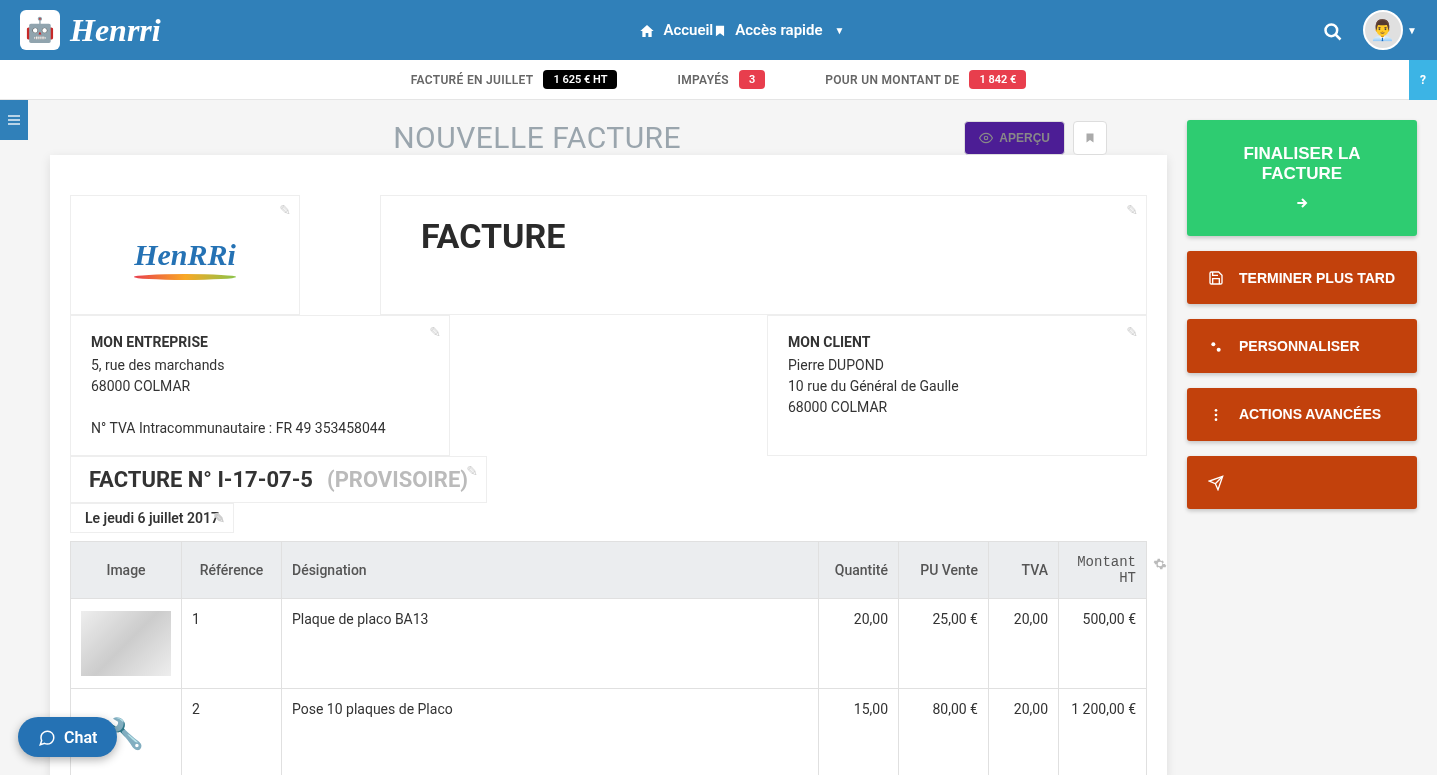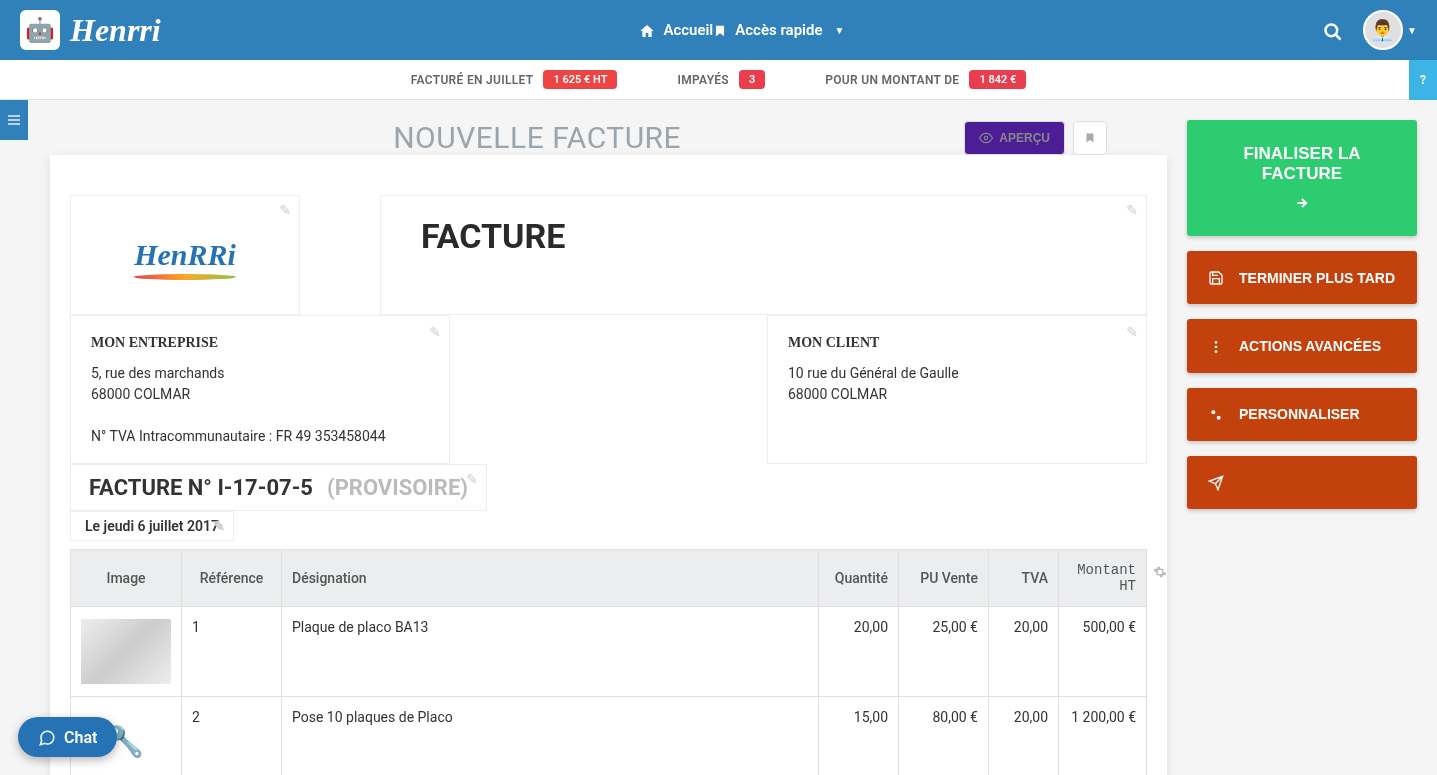--- a/index.html
+++ b/index.html
@@ -15,21 +15,21 @@
     .navbar-right { display: flex; align-items: center; gap: 20px; }
     .search-ico { font-size: 20px; cursor: pointer; }
     .avatar { width: 40px; height: 40px; border-radius: 50%; background: #e0e0e0; border: 2px solid #fff; display: flex; align-items: center; justify-content: center; font-size: 20px; }
     .caret { font-size: 10px; margin-left: 4px; }
 
     
     .stats-bar { background: #fff; height: 40px; display: flex; align-items: center; justify-content: center; gap: 60px; font-size: 12px; color: #666; border-bottom: 1px solid #e5e5e5; position: relative; }
     .stat-group { display: flex; align-items: center; gap: 10px; }
     .stat-label { font-weight: 600; letter-spacing: 0.3px; }
     .badge { padding: 3px 10px; border-radius: 4px; color: #fff; font-weight: 600; font-size: 11px; }
-    .badge-blue { background: #ef4444; }
+    .badge-blue { background: #000000; }
     .badge-red { background: #e83e4d; }
     .help-btn { position: absolute; right: 0; top: 0; width: 28px; height: 40px; background: #3cb4e5; color: #fff; display: flex; align-items: center; justify-content: center; font-weight: bold; cursor: pointer; }
 
     
     .left-toggle { position: absolute; left: 0; top: 100px; width: 28px; height: 40px; background: #3080b9; color: #fff; display: flex; align-items: center; justify-content: center; cursor: pointer; }
 
     
     .main { display: flex; padding: 20px 20px 20px 50px; gap: 20px; }
     .content { flex: 1; max-width: 1120px; }
     .sidebar-right { width: 230px; flex-shrink: 0; }
@@ -49,21 +49,21 @@
     .edit-corner { position: absolute; top: 6px; right: 8px; color: #ccc; cursor: pointer; font-size: 14px; }
     .company-logo { font-family: 'Comic Sans MS', cursive; font-size: 30px; font-weight: bold; font-style: italic; color: #2572b4; position: relative; }
     .logo-underline { position: absolute; bottom: -8px; left: 0; right: 0; height: 6px; border-radius: 50%; background: linear-gradient(90deg, #e83e4d, #f9a825, #8bc34a); }
     .doc-title-box { border: 1px solid #eee; flex: 1; padding: 20px 40px; position: relative; }
     .doc-title { font-size: 34px; font-weight: 700; color: #2a2a2a; }
 
     .addr-row { display: flex; gap: 120px; margin-top: 0px; }
     .addr-box { border: 1px solid #eee; padding: 16px 20px; position: relative; font-size: 14px; line-height: 1.5; }
     .addr-box.company { width: 380px; }
     .addr-box.client { width: 380px; margin-left: auto; }
-    .addr-title { font-weight: 700; margin-bottom: 10px; font-family: Liberation Serif, serif; }
+    .addr-title { font-weight: 700; margin-bottom: 2px; }
 
     .invoice-num-box { border: 1px solid #eee; padding: 10px 18px; position: relative; display: flex; align-items: center; gap: 14px; margin-top: 0px; width: fit-content; }
     .invoice-num { font-size: 22px; font-weight: 700; color: #333; }
     .provisoire { font-size: 22px; font-weight: 700; color: #bbb; }
 
     .date-box { border: 1px solid #eee; padding: 6px 14px; position: relative; font-size: 14px; font-weight: 600; width: fit-content; margin-top: 0px; }
 
     
     .items-table { width: 100%; border-collapse: collapse; margin-top: 8px; position: relative; }
     .items-table thead th { background: #ebedef; padding: 12px 10px; font-size: 14px; font-weight: 500; color: #555; text-align: center; border: 1px solid #e0e0e0; }
@@ -202,20 +202,21 @@
           <span class="edit-corner">✎</span>
           <div class="addr-title">MON ENTREPRISE</div>
           <div>5, rue des marchands</div>
           <div>68000 COLMAR</div>
           <br>
           <div>N° TVA Intracommunautaire : FR 49 353458044</div>
         </div>
         <div class="addr-box client">
           <span class="edit-corner">✎</span>
           <div class="addr-title">MON CLIENT</div>
+          <div>Pierre DUPOND</div>
           <div>10 rue du Général de Gaulle</div>
           <div>68000 COLMAR</div>
         </div>
       </div>
 
       <div class="invoice-num-box">
         <span class="edit-corner">✎</span>
         <span class="invoice-num">FACTURE N° I-17-07-5</span>
         <span class="provisoire">(PROVISOIRE)</span>
       </div>
@@ -287,36 +288,36 @@
             <path d="M19 21H5a2 2 0 01-2-2V5a2 2 0 012-2h11l5 5v11a2 2 0 01-2 2z"></path>
             <polyline points="17 21 17 13 7 13 7 21"></polyline>
             <polyline points="7 3 7 8 15 8"></polyline>
           </svg>
       </span>
       <span>TERMINER PLUS TARD</span>
     </button>
     <button class="side-btn blue">
       <span class="side-btn-icon">
         <svg width="16" height="16" viewBox="0 0 24 24" fill="currentColor">
+            <circle cx="8" cy="8" r="3"></circle>
+            <circle cx="16" cy="16" r="3"></circle>
+            <path d="M8 3v2M8 11v2M3 8h2M11 8h2M16 11v2M16 19v2M11 16h2M19 16h2"></path>
+          </svg>
+      </span>
+      <span>PERSONNALISER</span>
+    </button>
+    <button class="side-btn blue">
+      <span class="side-btn-icon">
+        <svg width="16" height="16" viewBox="0 0 24 24" fill="currentColor">
             <circle cx="12" cy="5" r="2"></circle>
             <circle cx="12" cy="12" r="2"></circle>
             <circle cx="12" cy="19" r="2"></circle>
           </svg>
       </span>
       <span>ACTIONS AVANCÉES</span>
-    </button>
-    <button class="side-btn blue">
-      <span class="side-btn-icon">
-        <svg width="16" height="16" viewBox="0 0 24 24" fill="currentColor">
-            <circle cx="8" cy="8" r="3"></circle>
-            <circle cx="16" cy="16" r="3"></circle>
-            <path d="M8 3v2M8 11v2M3 8h2M11 8h2M16 11v2M16 19v2M11 16h2M19 16h2"></path>
-          </svg>
-      </span>
-      <span>PERSONNALISER</span>
     </button>
     <button class="side-btn blue">
       <span class="side-btn-icon">
         <svg width="16" height="16" viewBox="0 0 24 24" fill="none" stroke="currentColor" stroke-width="2">
             <line x1="22" y1="2" x2="11" y2="13"></line>
             <polygon points="22 2 15 22 11 13 2 9 22 2"></polygon>
           </svg>
       </span>
     </button>
   </div>

